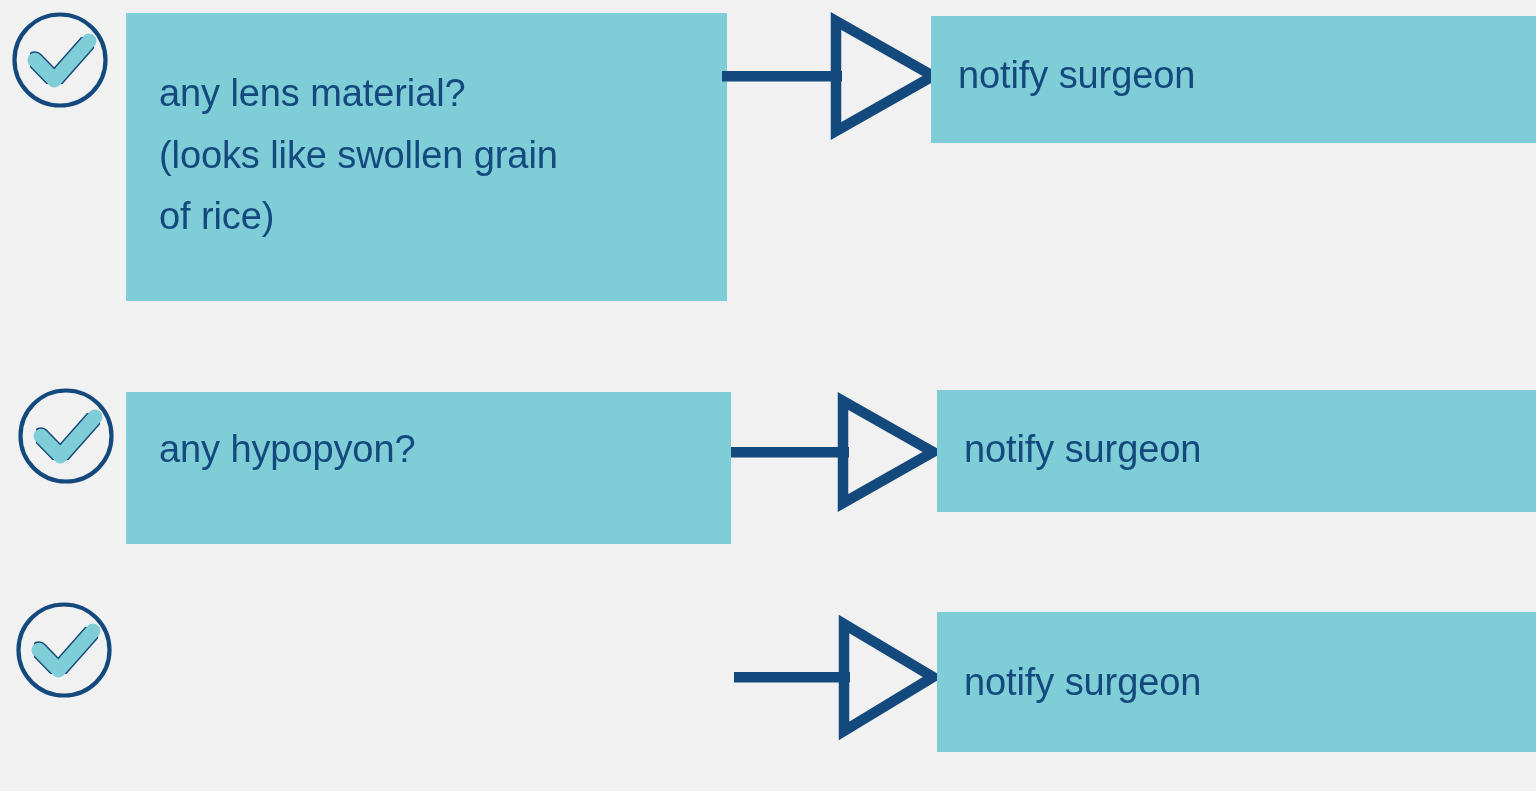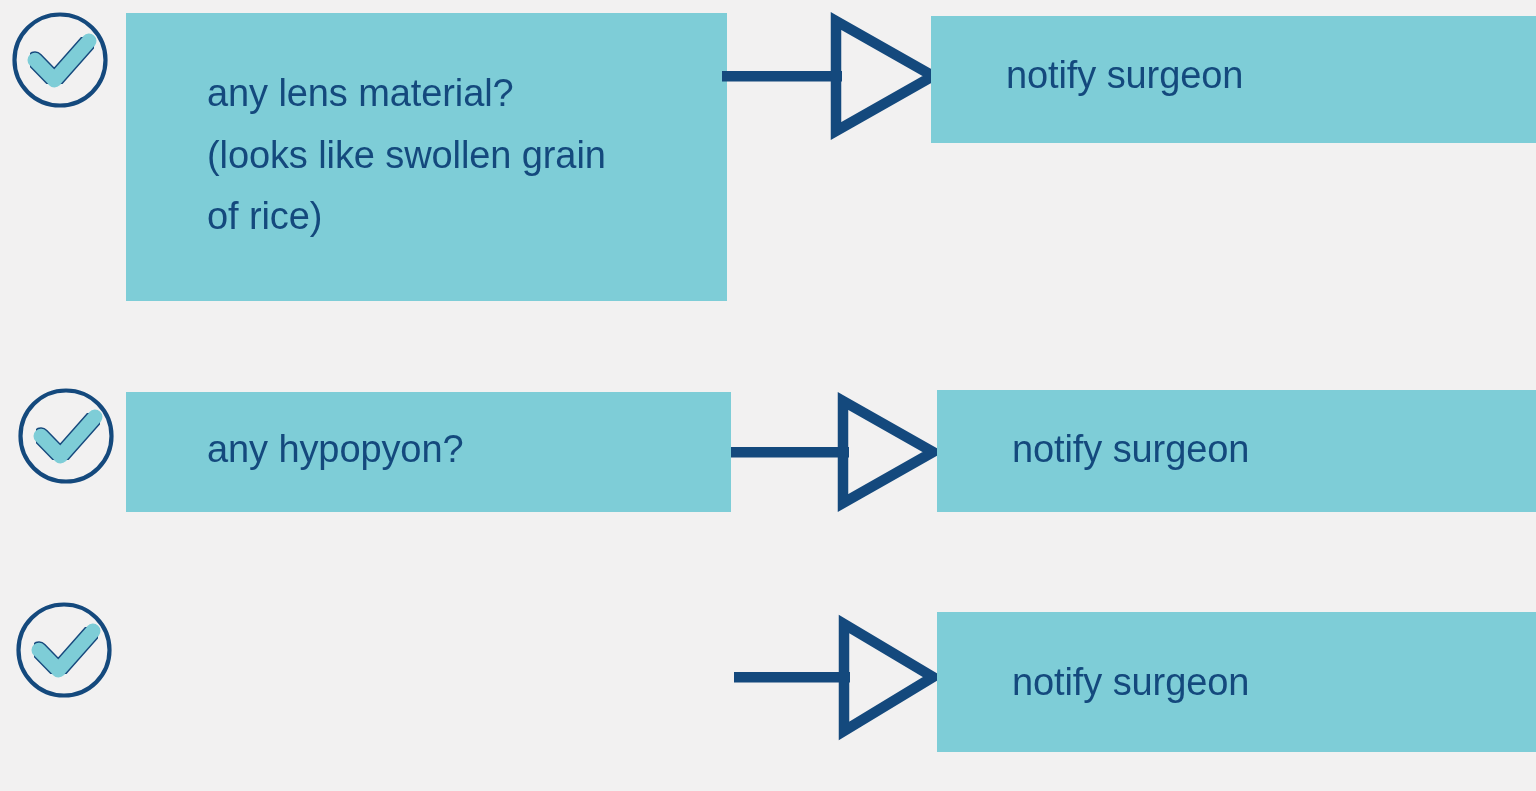--- a/index.html
+++ b/index.html
@@ -33,21 +33,20 @@
   }
 
   
   .box {
     position: absolute;
     background: #7ecdd7;
     box-sizing: border-box;
     display: flex;
     align-items: flex-start;
     color: #14497d;
-    padding-left: 48px;
   }
   .box .box-text {
     display: block;
     white-space: pre-line;
     font-size: 38px;
     line-height: 1.62;
     color: #14497d;
     letter-spacing: -0.1px;
   }
 
@@ -63,21 +62,21 @@
   
   #check-1 { left: 8px;  top: 8px; }
   #box-q-1 { top: 13px;  width: 601px; height: 288px; }
   #box-q-1 .box-text { padding-top: 50px; }
   #box-a-1 { left: 931px; top: 16px;  width: 605px; height: 127px; }
   #box-a-1 .box-text { padding-top: 29px; }
   #arrow-1 { left: 722px; top: 17px; width: 215px; height: 118px; }
 
   
   #check-2 { left: 14px; top: 384px; }
-  #box-q-2 { top: 392px; width: 605px; height: 120px; }
+  #box-q-2 { top: 392px; width: 605px; height: 152px; }
   #box-q-2 .box-text { padding-top: 27px; }
   #box-a-2 { left: 937px; top: 390px; width: 599px; height: 122px; }
   #box-a-2 .box-text { padding-top: 29px; }
   #arrow-2 { left: 731px; top: 397px; width: 206px; height: 110px; }
 
   
   #check-3 { left: 12px; top: 598px; }
   #box-q-3 { top: 600px; width: 605px; height: 162px; }
   #box-q-3 .box-text { padding-top: 32px; }
   #box-a-3 { left: 937px; top: 612px; width: 599px; height: 140px; }

